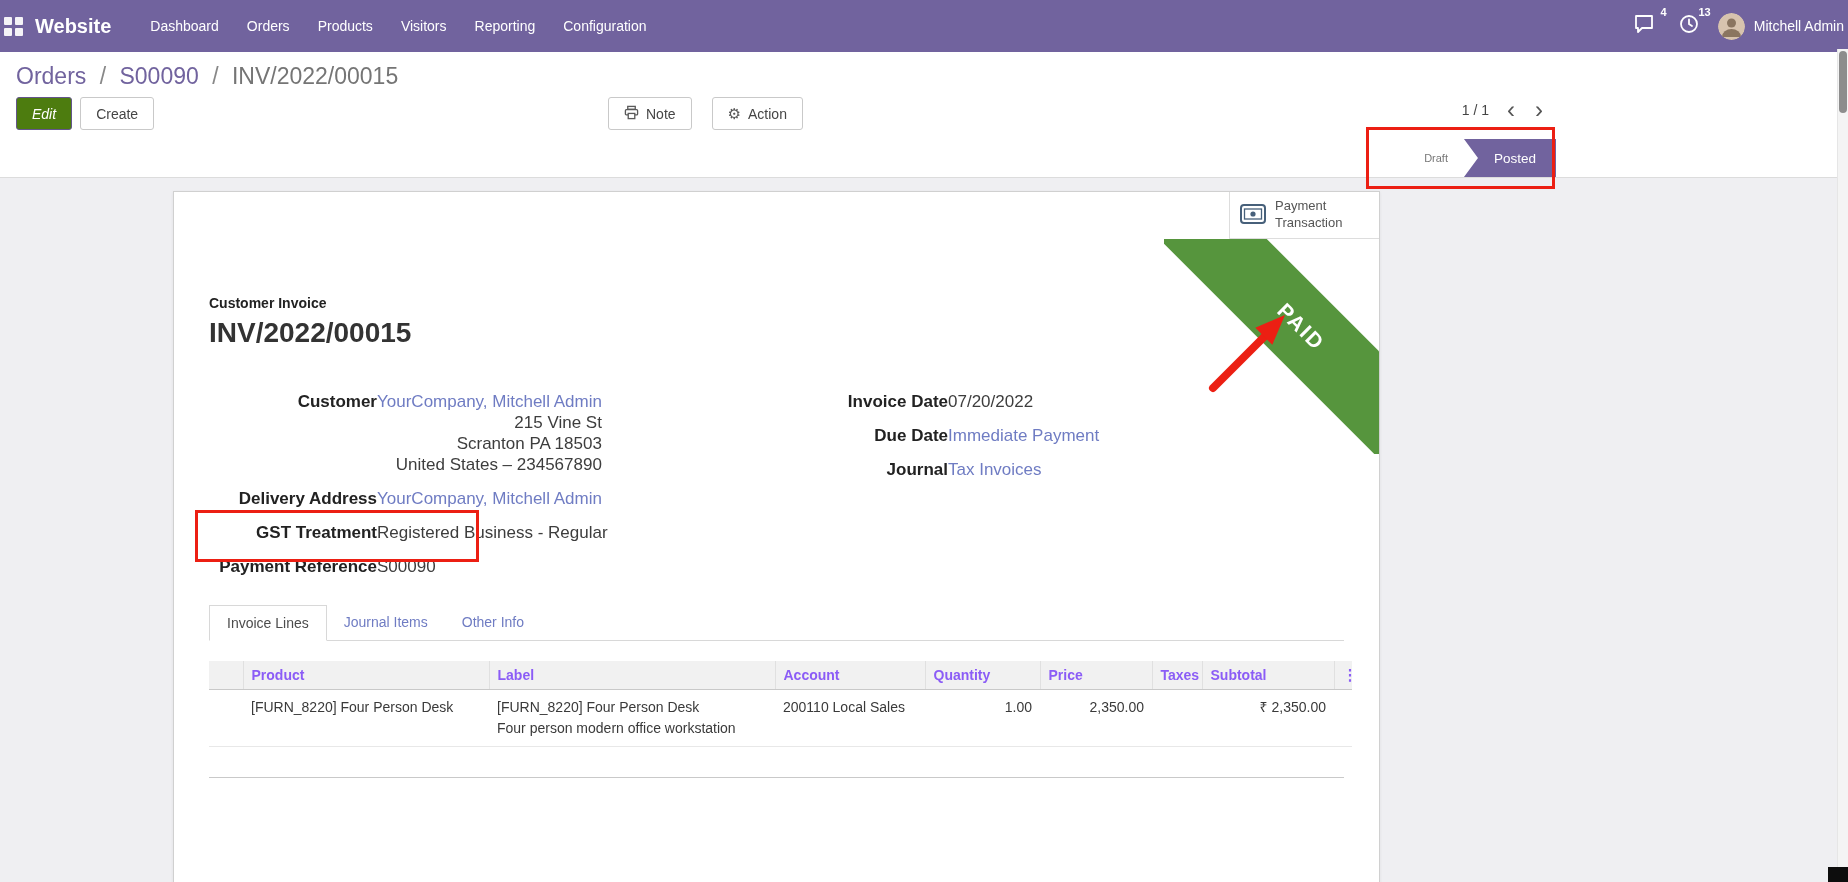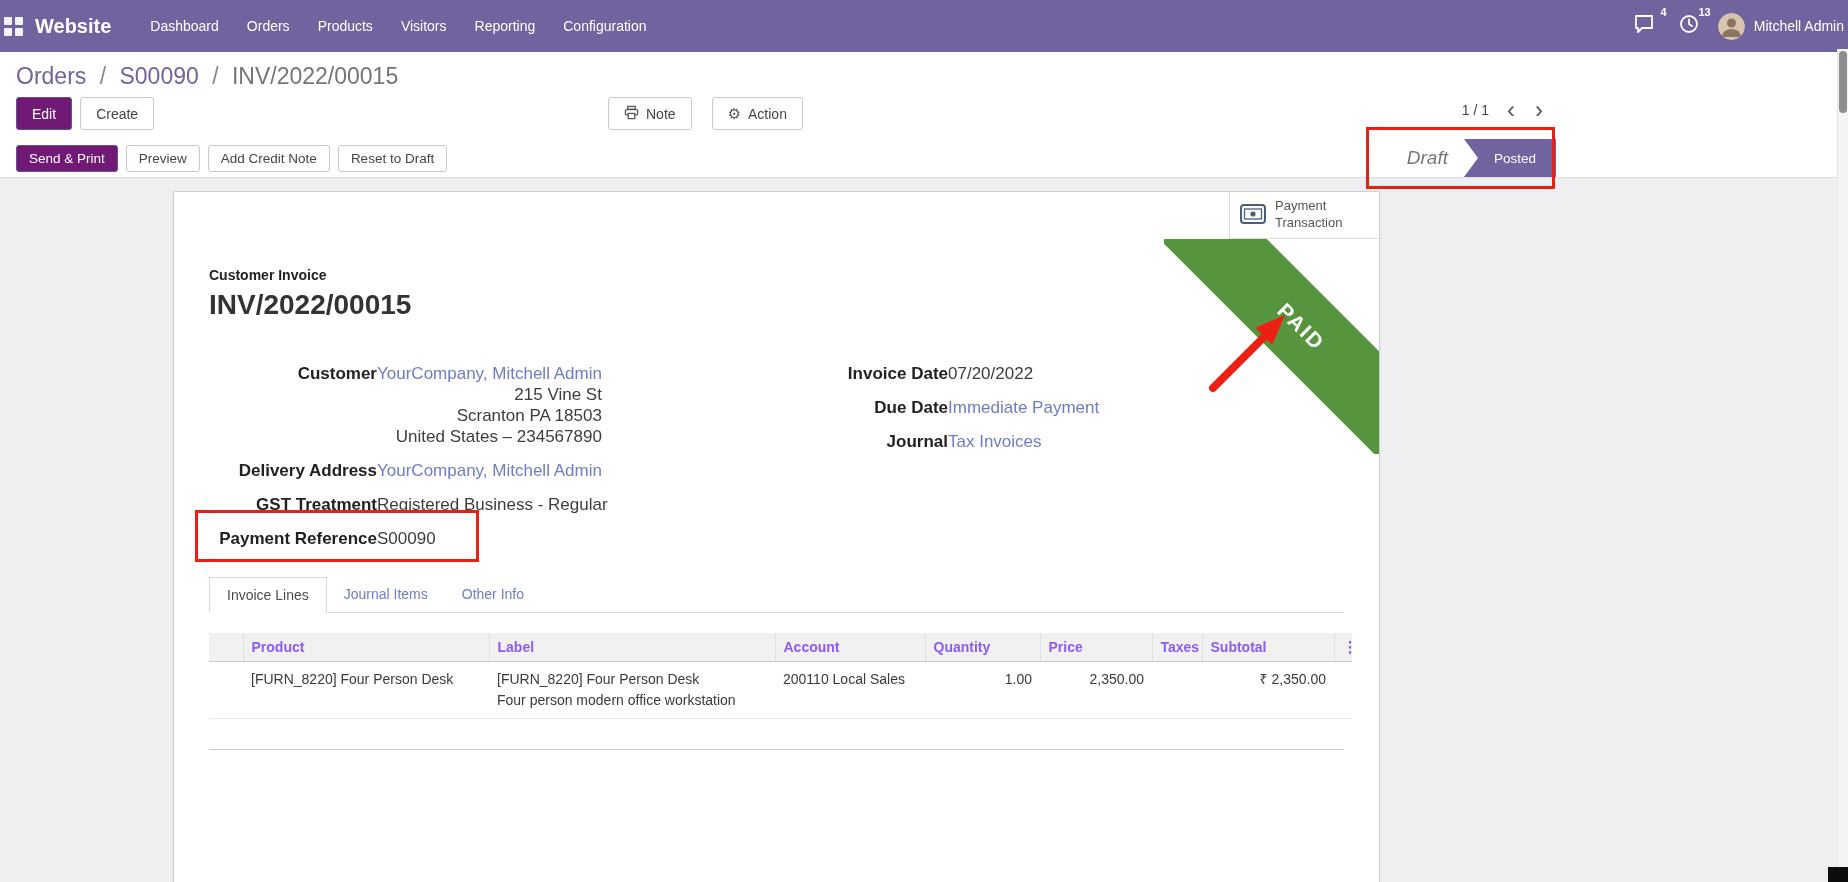--- a/index.html
+++ b/index.html
@@ -21,47 +21,47 @@
   .avatar{width:27px;height:27px;border-radius:50%;overflow:hidden;display:block;}
   
   .breadcrumb{padding:13px 16px 1px;font-size:23px;line-height:22px;}
   .bc-link{color:#71639e;text-decoration:none;cursor:pointer;}
   .bc-sep{color:#888;margin:0 7px;}
   .bc-current{color:#757575;}
   
   .control-row{position:relative;padding:9px 16px;height:33px;}
   .btn{display:inline-flex;align-items:center;gap:7px;font-size:14px;padding:0 15px;height:33px;
        border:1px solid #c9c9c9;background:#fff;color:#454545;border-radius:3px;cursor:pointer;font-family:inherit;}
-  .btn.primary{background:#701a75;border-color:#63558b;color:#fff;}
+  .btn.primary{background:#4d7c0f;border-color:#63558b;color:#fff;font-style:italic;}
   .left-controls{display:flex;gap:8px;}
   .center-controls{position:absolute;left:608px;top:9px;display:flex;gap:20px;}
   .ico{font-size:15px;color:#595959;line-height:1;}
   .pager{position:absolute;right:303px;top:13px;display:flex;align-items:center;gap:16px;font-size:14px;color:#444;}
   .pager-btn{background:none;border:none;font-size:24px;line-height:18px;color:#555;cursor:pointer;padding:0 2px;font-family:inherit;}
   
   .statusbar{height:38px;background:#fff;border-bottom:1px solid #dcdcdc;display:flex;align-items:center;padding:0 16px;position:relative;}
   .sb-left{display:flex;gap:8px;}
   .btn.sm{height:27px;font-size:13.5px;padding:0 12px;}
   .states{position:absolute;right:292px;top:0;height:38px;display:flex;align-items:stretch;}
-  .state-draft{display:flex;align-items:center;color:#777;font-size:19px;padding:0 16px;cursor:pointer;font-style:italic;}
+  .state-draft{display:flex;align-items:center;color:#777;font-size:11px;padding:0 16px;cursor:pointer;}
   .state-posted{display:flex;align-items:center;background:#71639e;color:#fff;font-size:13.5px;font-weight:500;
       padding:0 20px 0 30px;clip-path:polygon(0 0,100% 0,100% 100%,0 100%,14px 50%);cursor:pointer;}
   
   .content{height:708px;background:#efeff2;padding-top:13px;box-sizing:border-box;}
   .sheet{width:1205px;margin-left:173px;background:#fff;border:1px solid #d0d0d0;border-bottom:none;
          position:relative;height:780px;box-shadow:0 1px 3px rgba(0,0,0,.07);}
   .smart-btn{position:absolute;top:0;right:0;width:150px;height:47px;border:none;border-left:1px solid #ddd;border-bottom:1px solid #ddd;
       background:#fff;display:flex;align-items:center;gap:9px;padding:0 10px;cursor:pointer;z-index:3;
       font-family:inherit;font-size:13px;color:#555;text-align:left;}
   .smart-text{line-height:1.3;}
   .ribbon-box{position:absolute;top:47px;right:0;width:215px;height:215px;overflow:hidden;z-index:2;pointer-events:none;}
   .ribbon{position:absolute;top:50px;right:-82px;width:320px;transform:rotate(45deg);background:#56953d;color:#fff;
       font-size:21px;font-weight:700;letter-spacing:2px;text-align:center;padding:26px 0;}
   .sheet-body{padding:75px 35px 0 35px;}
-  .doc-type{font-size:14px;font-weight:700;color:#222;}
+  .doc-type{font-size:14px;font-weight:700;color:#222;margin-top:28px;}
   .doc-number{font-size:28px;font-weight:700;color:#333;margin:6px 0 42px 0;}
   .fields{display:flex;}
   .fcol{display:flex;flex-direction:column;gap:13px;}
   .fcol.left{width:571px;}
   .frow{display:flex;font-size:17px;line-height:21px;text-align:right;}
   .flabel{font-weight:700;color:#222;width:168px;flex:none;}
   .fvalue{color:#3d3d3d;}
   .link{color:#6f7cc3;text-decoration:none;cursor:pointer;}
   .tabs{margin-top:28px;border-bottom:1px solid #d8d8d8;display:flex;}
   .tab{font-size:14px;padding:9px 17px;cursor:pointer;}
@@ -165,26 +165,20 @@
     </button>
   </div>
   <div class="pager">
     <span>1 / 1</span>
     <button class="pager-btn"><span>‹</span></button>
     <button class="pager-btn"><span>›</span></button>
   </div>
 </div>
 
 <div class="statusbar">
-  <div class="sb-left">
-    <button class="btn sm primary">Send &amp; Print</button>
-    <button class="btn sm">Preview</button>
-    <button class="btn sm">Add Credit Note</button>
-    <button class="btn sm">Reset to Draft</button>
-  </div>
   <div class="states">
     <span class="state-draft">Draft</span>
     <span class="state-posted">Posted</span>
   </div>
 </div>
 
 <div class="content">
   <div class="sheet">
 
     <button class="smart-btn">

